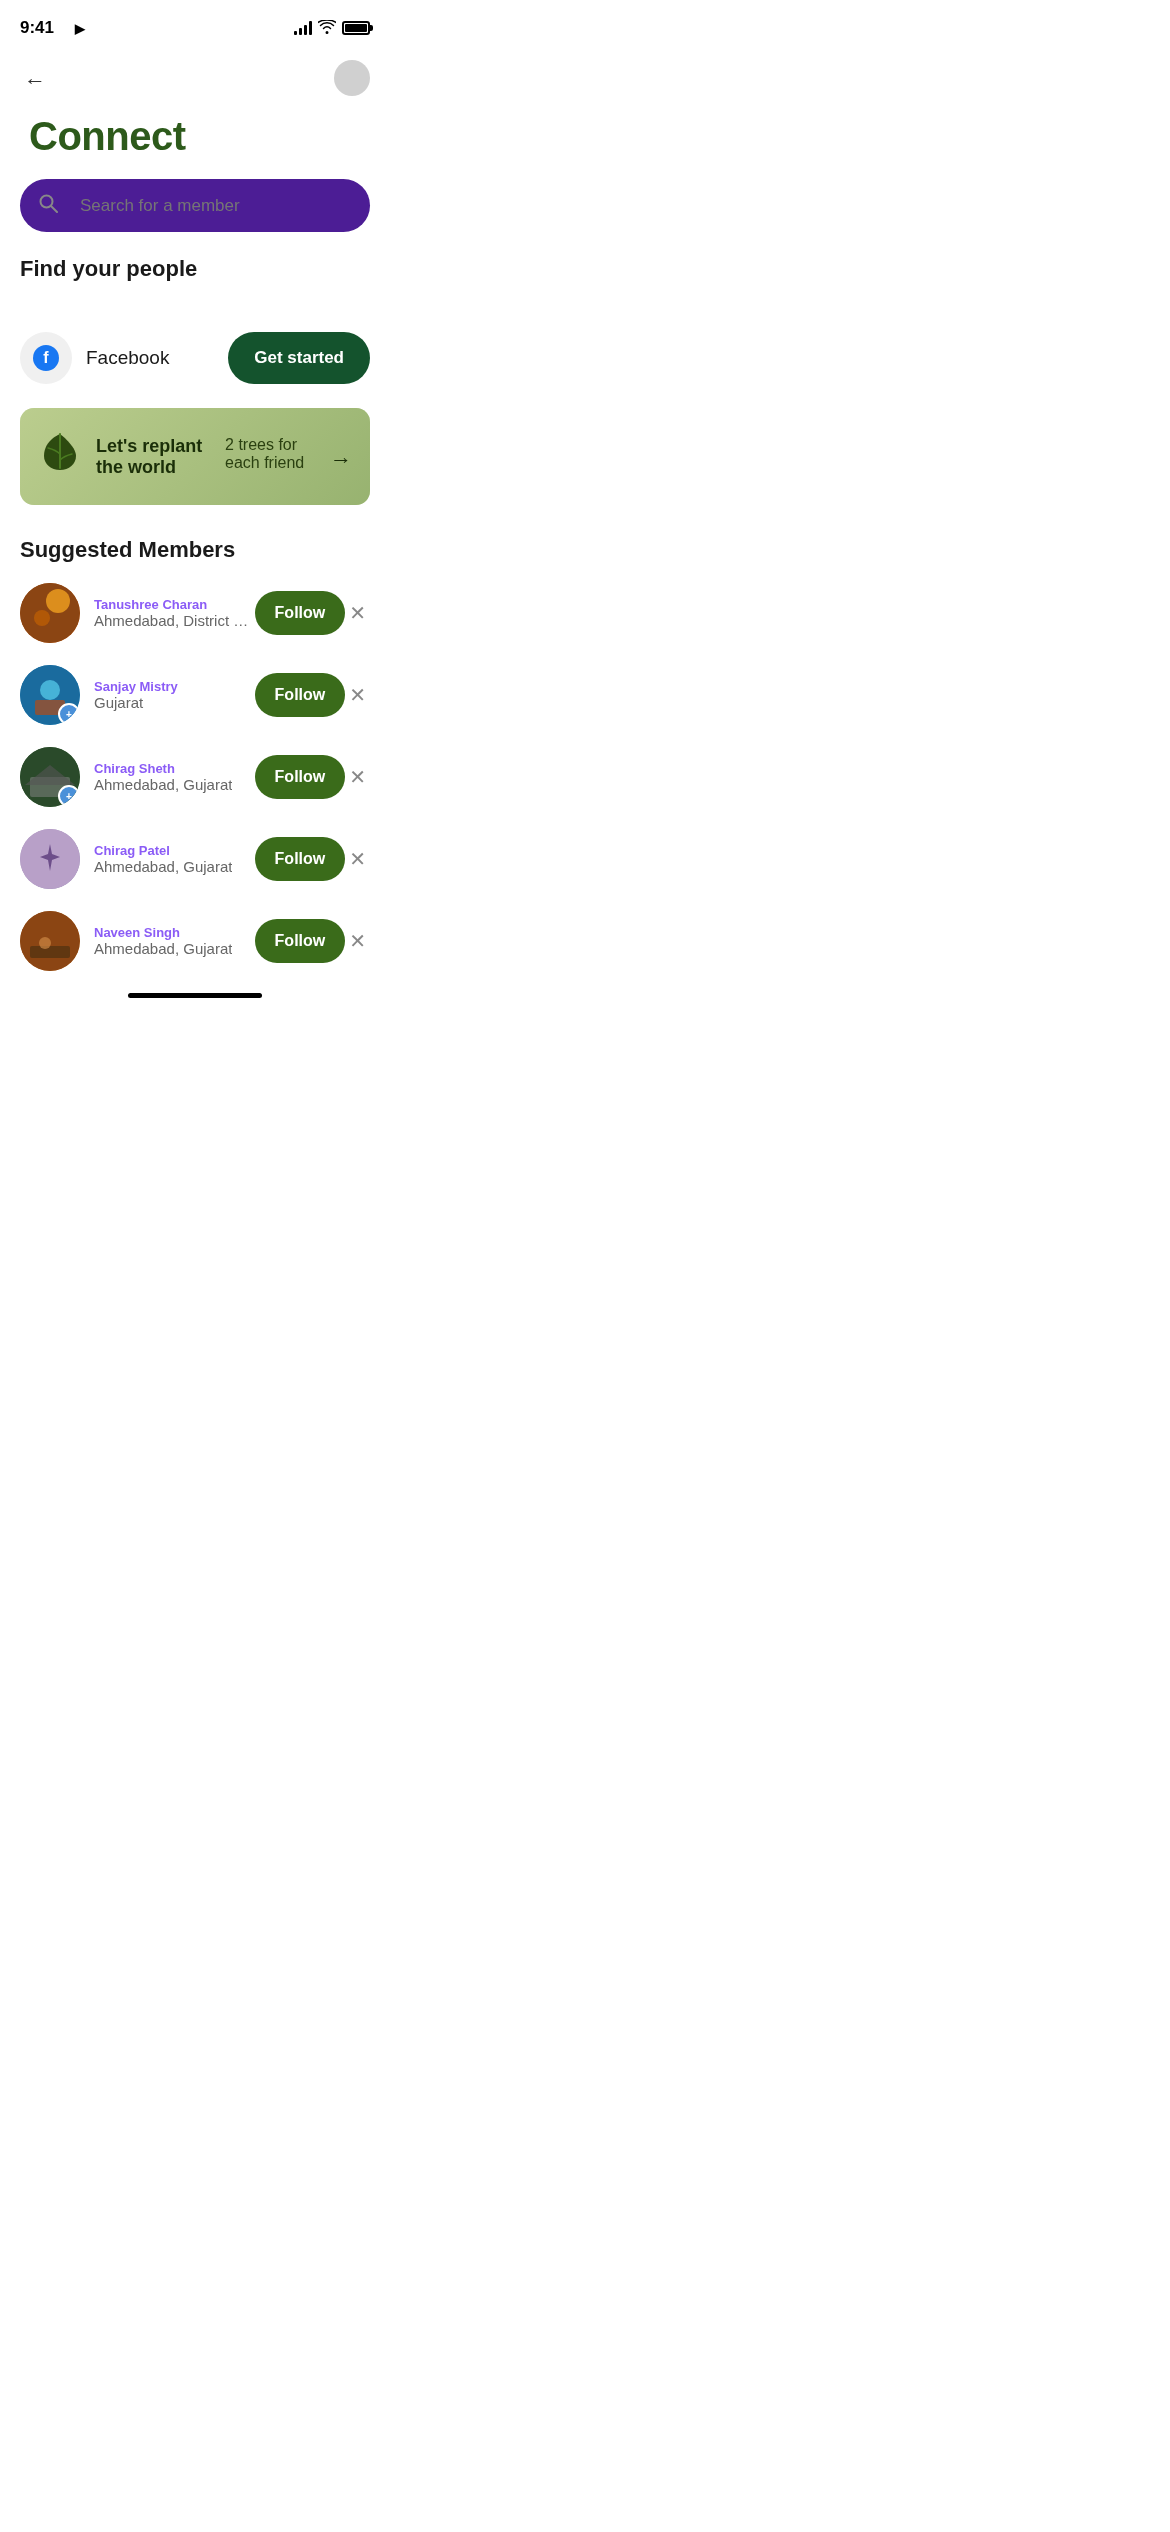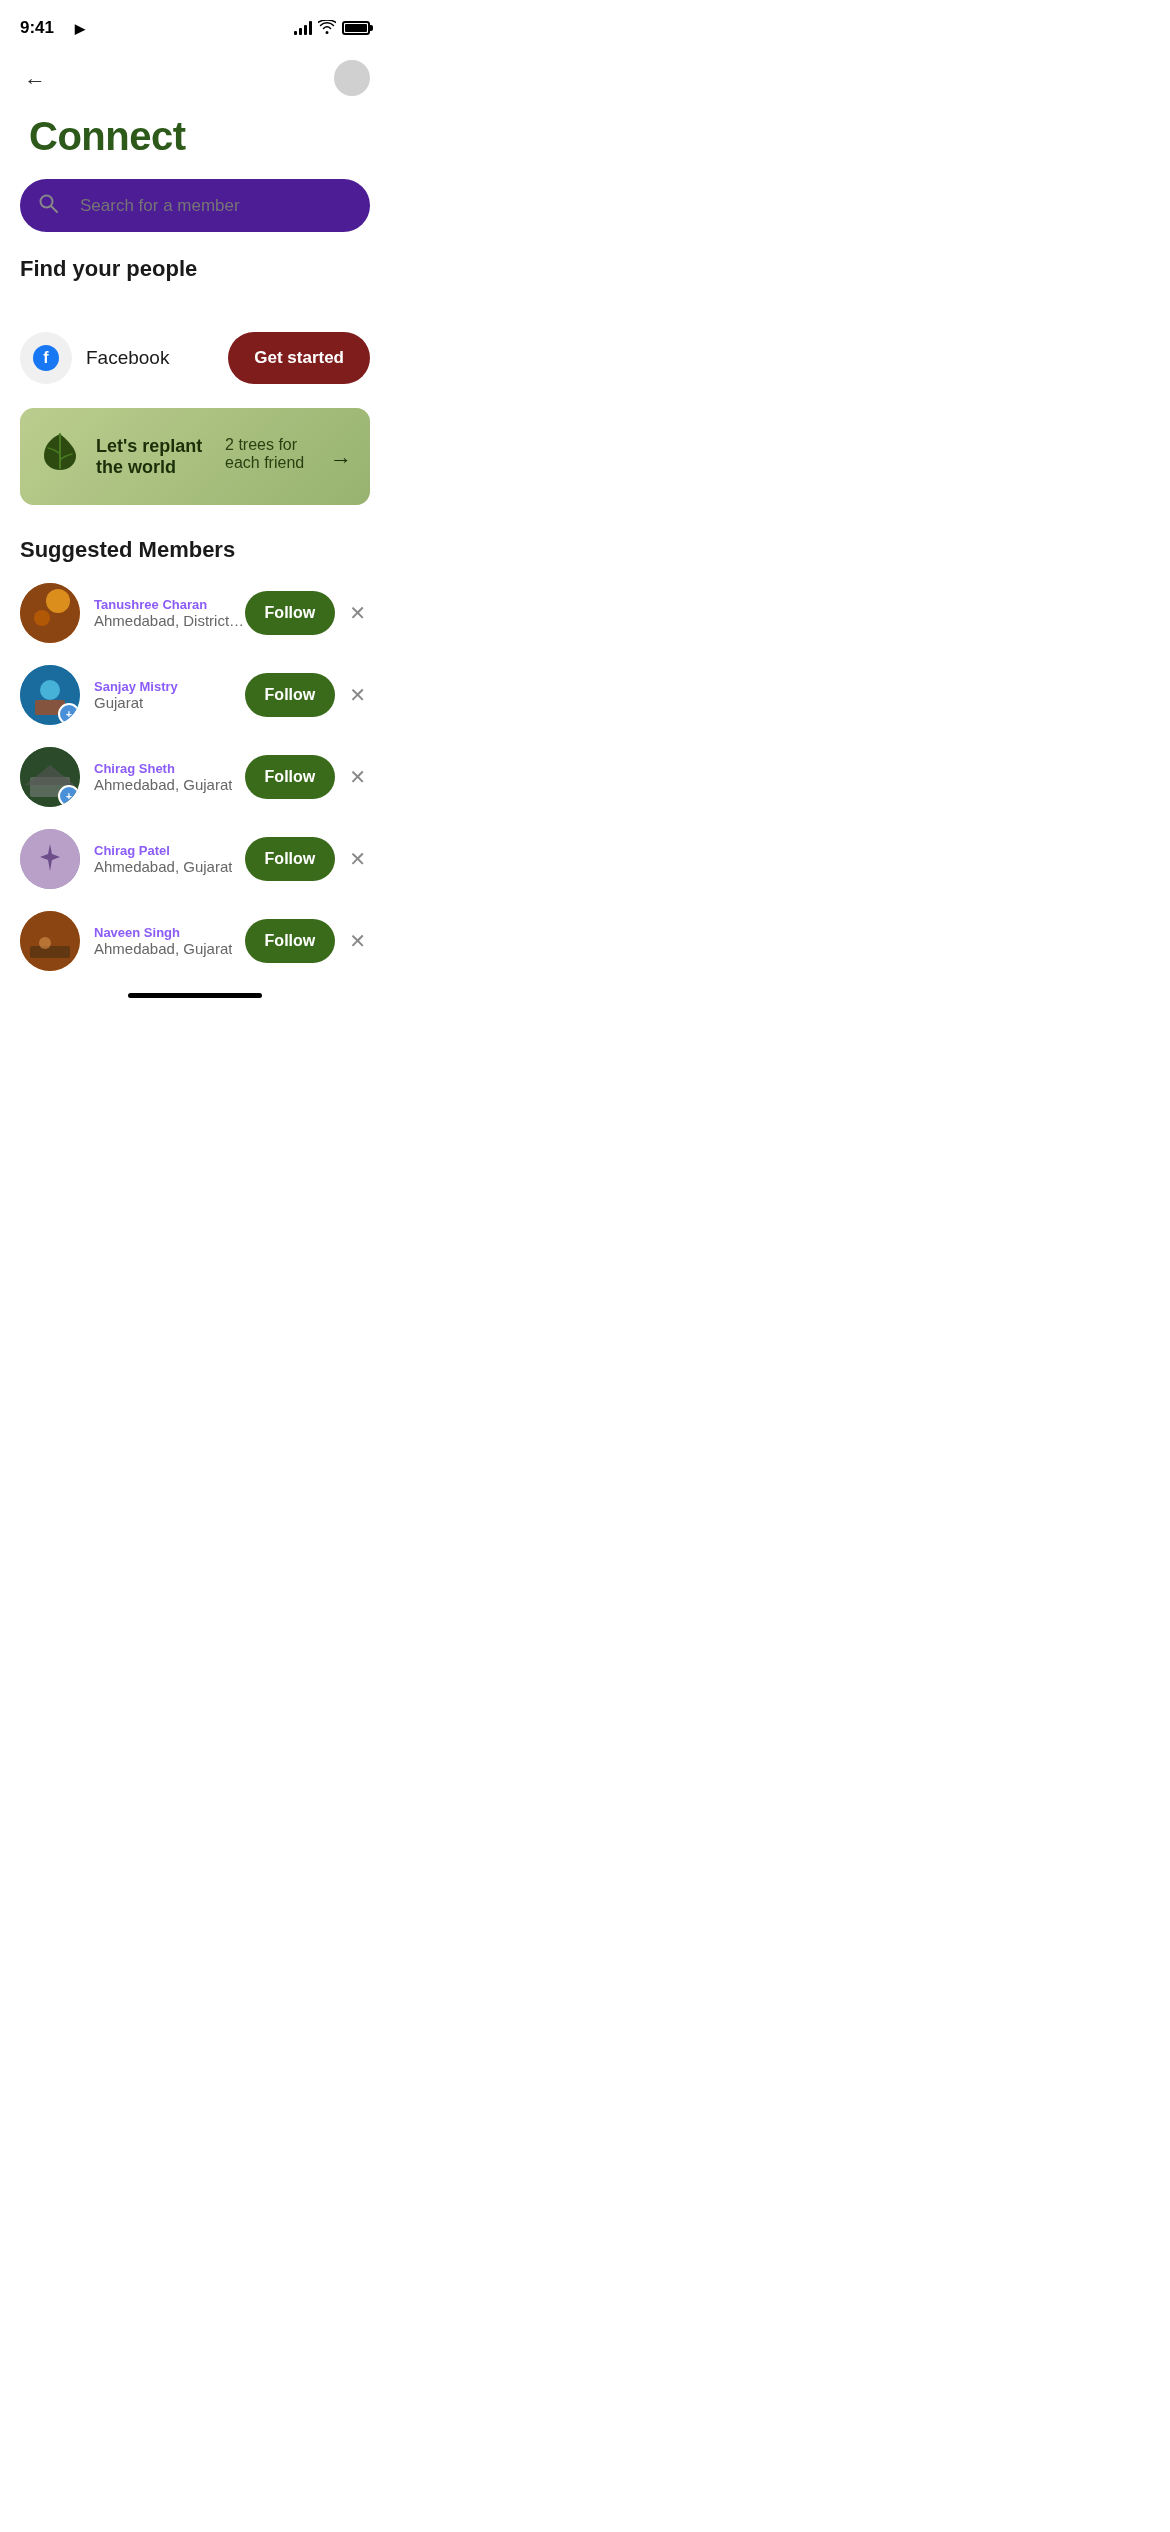--- a/index.html
+++ b/index.html
@@ -200,21 +200,21 @@
       font-size: 16px;
     }
 
     .facebook-label {
       font-size: 19px;
       font-weight: 500;
       color: #1a1a1a;
     }
 
     .get-started-btn {
-      background: #7f1d1d;
+      background: #14532d;
       color: white;
       border: none;
       border-radius: 30px;
       padding: 16px 26px;
       font-size: 17px;
       font-weight: 600;
       cursor: pointer;
     }
 
     .replant-banner {
@@ -361,21 +361,21 @@
       font-size: 15px;
       color: #666;
       white-space: nowrap;
       overflow: hidden;
       text-overflow: ellipsis;
     }
 
     .member-actions {
       display: flex;
       align-items: center;
-      gap: 10px;
+      gap: 0;
       flex-shrink: 0;
     }
 
     .follow-btn {
       background: #3a6b1a;
       color: white;
       border: none;
       border-radius: 30px;
       padding: 13px 20px;
       font-size: 16px;

